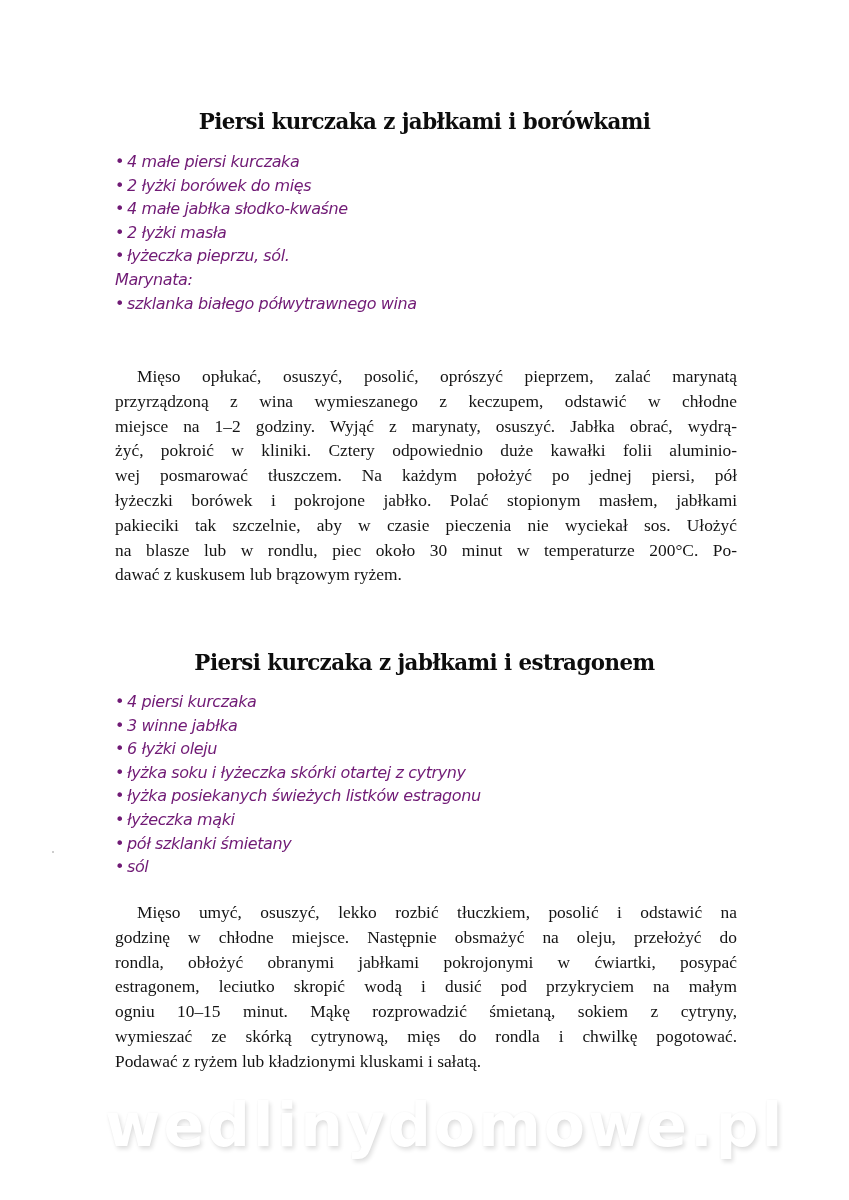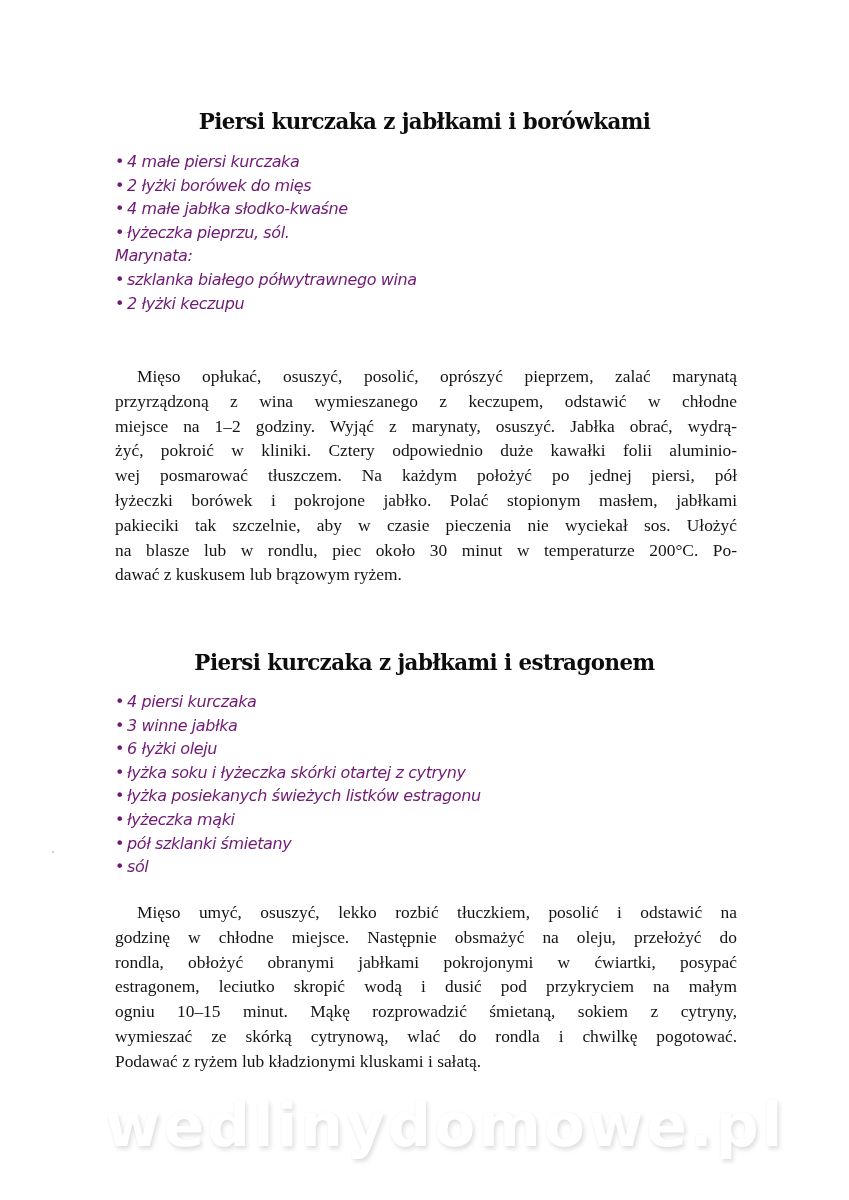--- a/index.html
+++ b/index.html
@@ -42,24 +42,24 @@
 <body>
 
 <div class="page">
 
   <div class="recipe-title" style="top:107px;">Piersi kurczaka z jabłkami i borówkami</div>
 
   <ul class="ing-list" style="top:150px;">
     <li><span class="bullet">•</span><span>4 małe piersi kurczaka</span></li>
     <li><span class="bullet">•</span><span>2 łyżki borówek do mięs</span></li>
     <li><span class="bullet">•</span><span>4 małe jabłka słodko-kwaśne</span></li>
+    <li><span class="bullet">•</span><span>2 łyżki masła</span></li>
     <li><span class="bullet">•</span><span>łyżeczka pieprzu, sól.</span></li>
     <div class="subhead">Marynata:</div>
     <li><span class="bullet">•</span><span>szklanka białego półwytrawnego wina</span></li>
-    <li><span class="bullet">•</span><span>2 łyżki keczupu</span></li>
   </ul>
 
   <div class="method" style="top:364px;">
     <span class="line first">Mięso opłukać, osuszyć, posolić, oprószyć pieprzem, zalać marynatą</span>
     <span class="line">przyrządzoną z wina wymieszanego z keczupem, odstawić w chłodne</span>
     <span class="line">miejsce na 1–2 godziny. Wyjąć z marynaty, osuszyć. Jabłka obrać, wydrą-</span>
     <span class="line">żyć, pokroić w kliniki. Cztery odpowiednio duże kawałki folii aluminio-</span>
     <span class="line">wej posmarować tłuszczem. Na każdym położyć po jednej piersi, pół</span>
     <span class="line">łyżeczki borówek i pokrojone jabłko. Polać stopionym masłem, jabłkami</span>
     <span class="line">pakieciki tak szczelnie, aby w czasie pieczenia nie wyciekał sos. Ułożyć</span>
@@ -79,20 +79,20 @@
     <li><span class="bullet">•</span><span>pół szklanki śmietany</span></li>
     <li><span class="bullet">•</span><span>sól</span></li>
   </ul>
 
   <div class="method" style="top:900px;">
     <span class="line first">Mięso umyć, osuszyć, lekko rozbić tłuczkiem, posolić i odstawić na</span>
     <span class="line">godzinę w chłodne miejsce. Następnie obsmażyć na oleju, przełożyć do</span>
     <span class="line">rondla, obłożyć obranymi jabłkami pokrojonymi w ćwiartki, posypać</span>
     <span class="line">estragonem, leciutko skropić wodą i dusić pod przykryciem na małym</span>
     <span class="line">ogniu 10–15 minut. Mąkę rozprowadzić śmietaną, sokiem z cytryny,</span>
-    <span class="line">wymieszać ze skórką cytrynową, wlać do rondla i chwilkę pogotować.</span>
+    <span class="line">wymieszać ze skórką cytrynową, mięs do rondla i chwilkę pogotować.</span>
     <span class="line last">Podawać z ryżem lub kładzionymi kluskami i sałatą.</span>
   </div>
 
   <div class="speck"></div>
 
   <div class="watermark">wedlinydomowe.pl</div>
 </div>
 
 </body></html>

